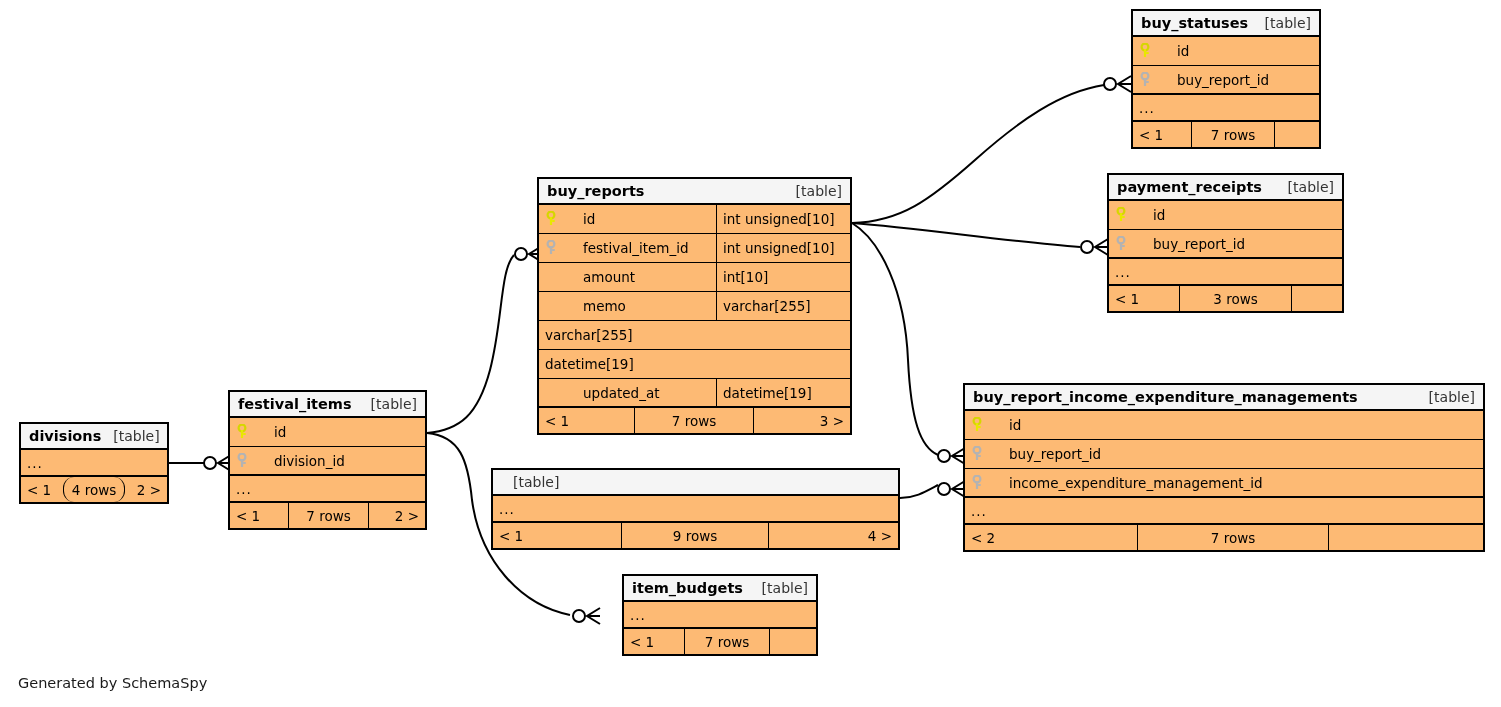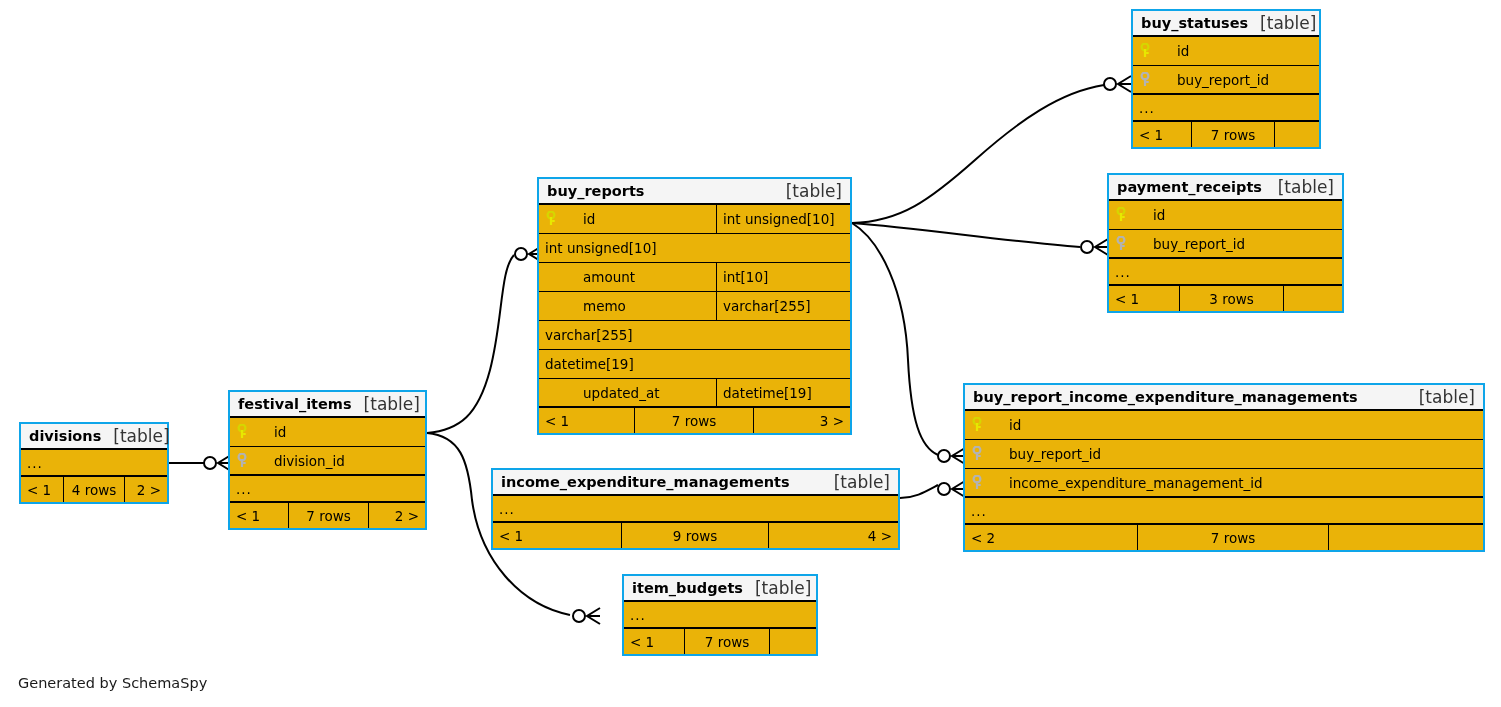--- a/index.html
+++ b/index.html
@@ -18,43 +18,43 @@
   svg.edges {
     position: absolute;
     left: 0;
     top: 0;
     width: 1501px;
     height: 707px;
     pointer-events: none;
   }
   .table-box {
     position: absolute;
-    border: 2px solid #0ea5e9;
-    background: #eab308;
+    border: 2px solid #000000;
+    background: #fdba74;
     box-sizing: border-box;
     z-index: 5;
   }
   .tbl-header {
     display: flex;
     align-items: center;
     justify-content: space-between;
     background: #f5f5f5;
     border-bottom: 2px solid #000000;
     padding: 3px 8px 4px 8px;
     height: 26px;
     box-sizing: border-box;
   }
   .tbl-name {
     font-weight: bold;
     font-size: 14.5px;
     color: #000000;
     white-space: nowrap;
   }
   .tbl-tag {
-    font-size: 17px;
+    font-size: 14px;
     color: #333333;
     white-space: nowrap;
     padding-left: 12px;
   }
   .col-row {
     display: flex;
     align-items: stretch;
     border-bottom: 1px solid #000000;
     height: 29px;
     box-sizing: border-box;
@@ -242,21 +242,21 @@
               <rect x="4.9" y="6" width="2.2" height="8" fill="#b3b3b3"></rect>
               <rect x="7.1" y="9" width="2.6" height="2" fill="#b3b3b3"></rect>
             </svg>
         </span>
         <span class="col-name">buy_report_id</span>
       </div>
     </div>
     <div class="ellipsis-row">...</div>
     <div class="footer-row">
       <div class="foot-cell c-left" style="width:70px;">&lt; 1</div>
-      <div class="foot-cell c-mid" style="width:105px;">3 rows</div>
+      <div class="foot-cell c-mid" style="width:113px;">3 rows</div>
       <div class="foot-cell c-right" style="flex:1 1 auto;"></div>
     </div>
   </div>
 
   <div class="table-box" style="left:537px; top:177px; width:315px;">
     <div class="tbl-header">
       <span class="tbl-name">buy_reports</span>
       <span class="tbl-tag">[table]</span>
     </div>
 
@@ -268,20 +268,30 @@
               <rect x="4.9" y="6" width="2.2" height="8" fill="#e8e800"></rect>
               <rect x="7.1" y="9" width="2.6" height="2" fill="#e8e800"></rect>
             </svg>
         </span>
         <span class="col-name">id</span>
       </div>
       <div class="col-type">int unsigned[10]</div>
     </div>
 
     <div class="col-row">
+      <div class="col-left has-split" style="width:178px; flex:0 0 178px;">
+        <span class="keyslot">
+          <svg class="key-icon" width="12" height="16" viewBox="0 0 12 16">
+              <circle cx="6" cy="4" r="3.4" fill="none" stroke="#b3b3b3" stroke-width="2.2"></circle>
+              <rect x="4.9" y="6" width="2.2" height="8" fill="#b3b3b3"></rect>
+              <rect x="7.1" y="9" width="2.6" height="2" fill="#b3b3b3"></rect>
+            </svg>
+        </span>
+        <span class="col-name">festival_item_id</span>
+      </div>
       <div class="col-type">int unsigned[10]</div>
     </div>
 
     <div class="col-row">
       <div class="col-left has-split" style="width:178px; flex:0 0 178px;">
         <span class="keyslot"></span>
         <span class="col-name">amount</span>
       </div>
       <div class="col-type">int[10]</div>
     </div>
@@ -361,21 +371,20 @@
     <div class="ellipsis-row">...</div>
     <div class="footer-row">
       <div class="foot-cell c-left" style="width:172px;">&lt; 2</div>
       <div class="foot-cell c-mid" style="width:192px;">7 rows</div>
       <div class="foot-cell c-right" style="flex:1 1 auto;"></div>
     </div>
   </div>
 
   <div class="table-box" style="left:491px; top:468px; width:409px;">
     <div class="tbl-header">
-      <span class="tbl-name">income_expenditure_managements</span>
       <span class="tbl-tag">[table]</span>
     </div>
     <div class="ellipsis-row">...</div>
     <div class="footer-row">
       <div class="foot-cell c-left" style="width:128px;">&lt; 1</div>
       <div class="foot-cell c-mid" style="width:148px;">9 rows</div>
       <div class="foot-cell c-right" style="flex:1 1 auto;">4 &gt;</div>
     </div>
   </div>
 
@@ -417,21 +426,21 @@
   </div>
 
   <div class="table-box" style="left:19px; top:422px; width:150px;">
     <div class="tbl-header">
       <span class="tbl-name">divisions</span>
       <span class="tbl-tag">[table]</span>
     </div>
     <div class="ellipsis-row">...</div>
     <div class="footer-row">
       <div class="foot-cell c-left" style="width:42px;">&lt; 1</div>
-      <div class="foot-cell c-mid" style="width:62px;">4 rows</div>
+      <div class="foot-cell c-mid" style="width:62px;border-radius:11px;">4 rows</div>
       <div class="foot-cell c-right" style="flex:1 1 auto;">2 &gt;</div>
     </div>
   </div>
 
   <div class="table-box" style="left:622px; top:574px; width:196px;">
     <div class="tbl-header">
       <span class="tbl-name">item_budgets</span>
       <span class="tbl-tag">[table]</span>
     </div>
     <div class="ellipsis-row">...</div>

